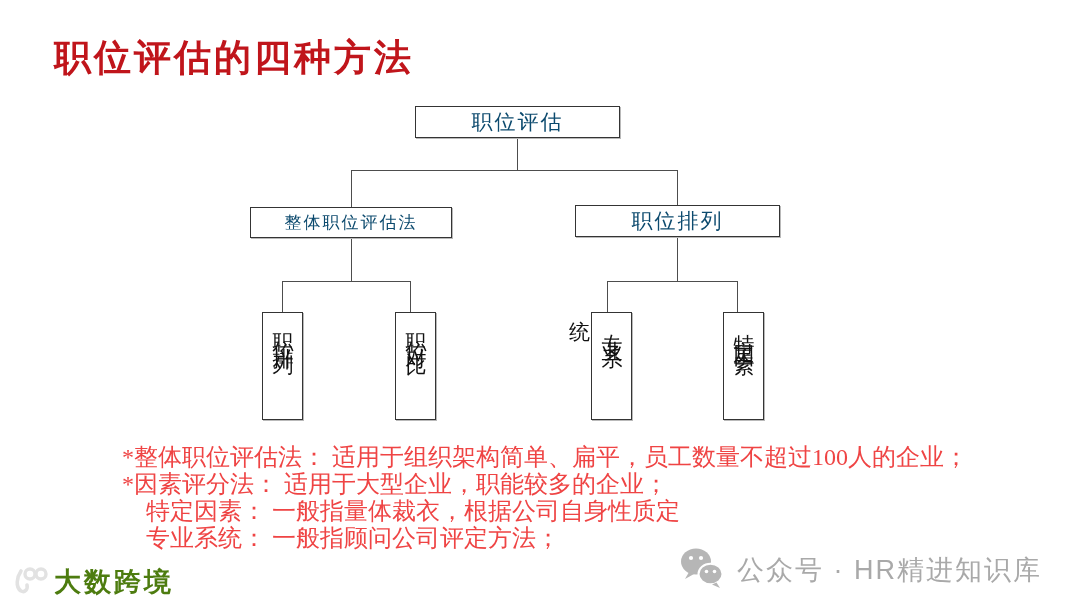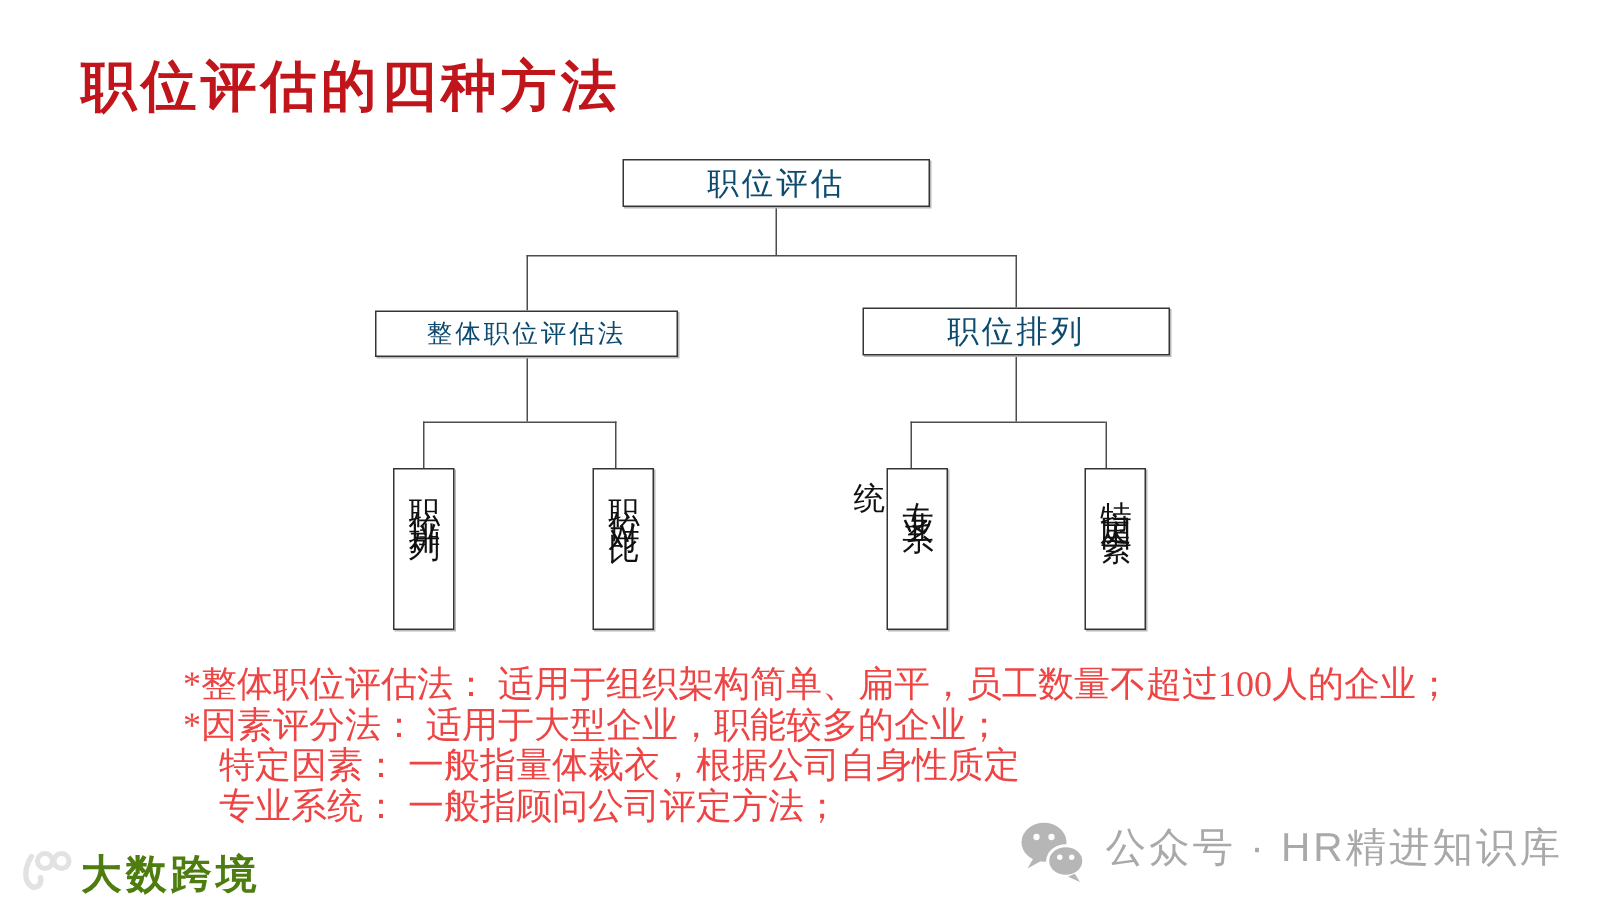--- a/index.html
+++ b/index.html
@@ -108,20 +108,21 @@
     color: #4d7c0f;
     font-family: "Liberation Sans", sans-serif;
     white-space: nowrap;
   }
   
   .footer-badge {
     position: absolute;
     left: 679px;
     top: 547px;
     display: flex;
+    align-items: center;
     gap: 13px;
   }
   .badge-text {
     font-size: 27px;
     letter-spacing: 2px;
     color: #a9a9a9;
     font-family: "Liberation Sans", sans-serif;
     white-space: nowrap;
   }
 </style>

